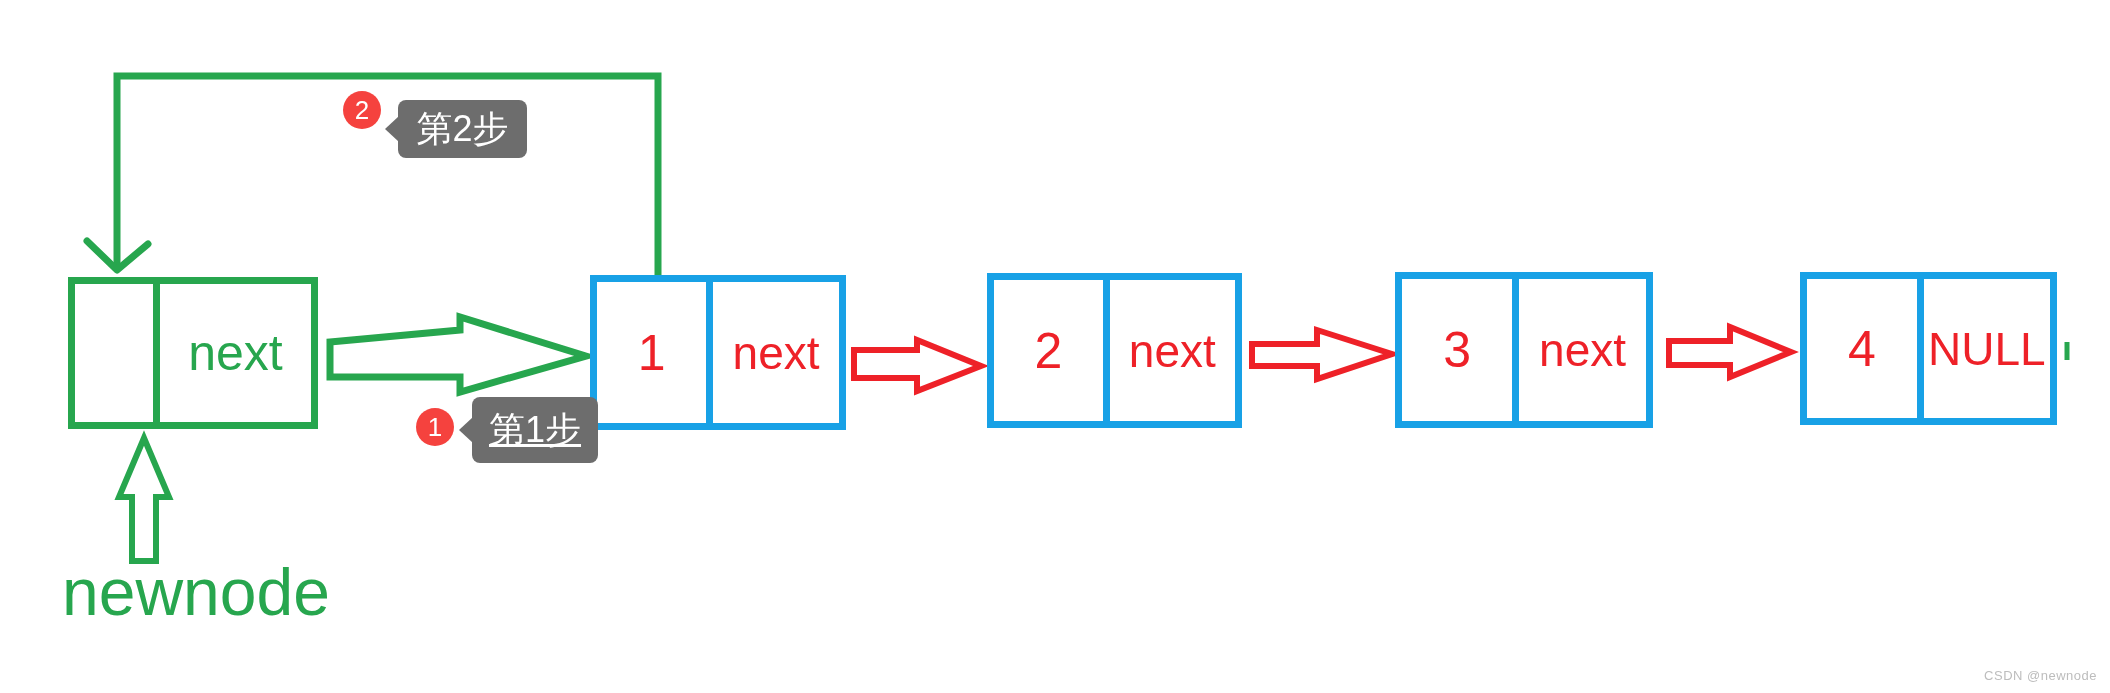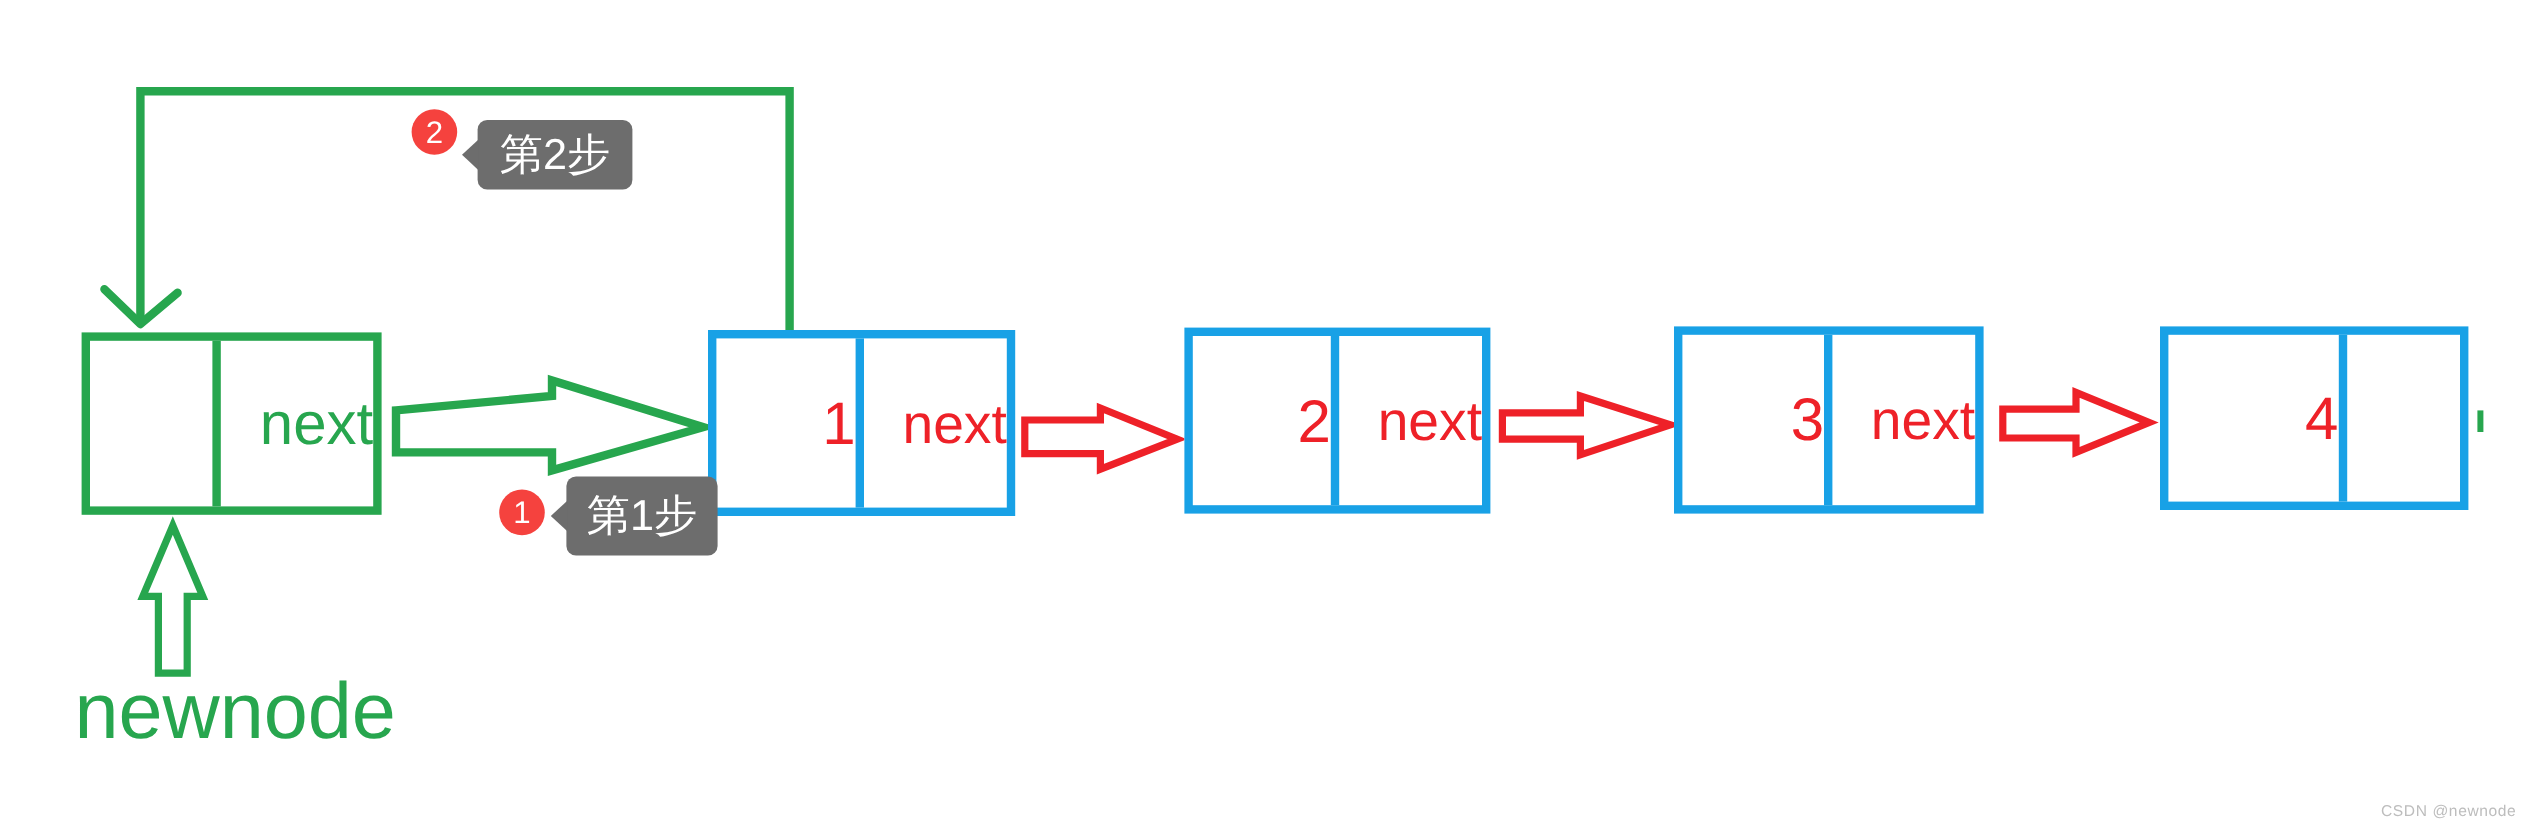--- a/index.html
+++ b/index.html
@@ -24,21 +24,21 @@
   .green-hollow-thin{stroke:var(--green);stroke-width:6;fill:#fff;stroke-linejoin:miter;}
   .red-hollow{stroke:var(--red);stroke-width:6;fill:#fff;stroke-linejoin:miter;}
   .green-tick{stroke:var(--green);stroke-width:5;fill:none;}
 
   .node{
     position:absolute;box-sizing:border-box;background:#fff;
     display:flex;z-index:2;
   }
   .node.blue{border:7px solid var(--blue);}
   .node.green{border:7px solid var(--green);}
-  .cell{display:flex;align-items:center;justify-content:flex-end;box-sizing:border-box;margin-left:32px;}
+  .cell{display:flex;align-items:center;justify-content:center;box-sizing:border-box;}
   .node.blue .cell{color:var(--red);}
   .node.green .cell{color:var(--green);}
   .cell.value{width:48%;}
   .node.blue .cell.value{border-right:7px solid var(--blue);}
   .node.green .cell.value{width:36%;border-right:7px solid var(--green);}
   .cell.pointer{flex:1;}
   .val-txt{font-size:50px;}
   .ptr-txt{font-size:46px;}
   .node.green .ptr-txt{font-size:50px;}
 
@@ -57,21 +57,21 @@
     border-radius:8px;display:flex;align-items:center;justify-content:center;
     font-size:36px;z-index:3;box-sizing:border-box;
   }
   .tooltip::before{
     content:"";position:absolute;left:-13px;top:50%;transform:translateY(-50%);
     border-top:13px solid transparent;border-bottom:13px solid transparent;
     border-right:14px solid var(--tooltip-gray);
   }
   #tooltip-step2{left:398px;top:63px;width:129px;height:58px;margin-top:37px;}
   #badge-step2{left:343px;top:91px;}
-  #tooltip-step1{left:472px;top:397px;width:126px;height:66px;}
+  #tooltip-step1{left:472px;top:397px;width:126px;height:66px;text-decoration:underline;}
   #badge-step1{left:416px;top:408px;}
 
   #newnode-box{left:68px;top:277px;width:250px;height:152px;}
   #node-1{left:590px;top:275px;width:256px;height:155px;}
   #node-2{left:987px;top:273px;width:255px;height:155px;}
   #node-3{left:1395px;top:272px;width:258px;height:156px;}
   #node-4{left:1800px;top:272px;width:257px;height:153px;}
 
   .watermark{
     position:absolute;right:13px;top:668px;color:var(--watermark-gray);
@@ -131,20 +131,23 @@
     </div>
     <div class="cell pointer">
       <span class="ptr-txt">next</span>
     </div>
   </div>
 
   <div class="node blue" id="node-4">
     <div class="cell value">
       <span class="val-txt">4</span>
     </div>
+    <div class="cell pointer">
+      <span class="ptr-txt">NULL</span>
+    </div>
   </div>
 
   <div class="badge" id="badge-step2">2</div>
   <div class="tooltip" id="tooltip-step2">第2步</div>
 
   <div class="badge" id="badge-step1">1</div>
   <div class="tooltip" id="tooltip-step1">第1步</div>
 
   <div class="watermark">CSDN @newnode</div>
 

